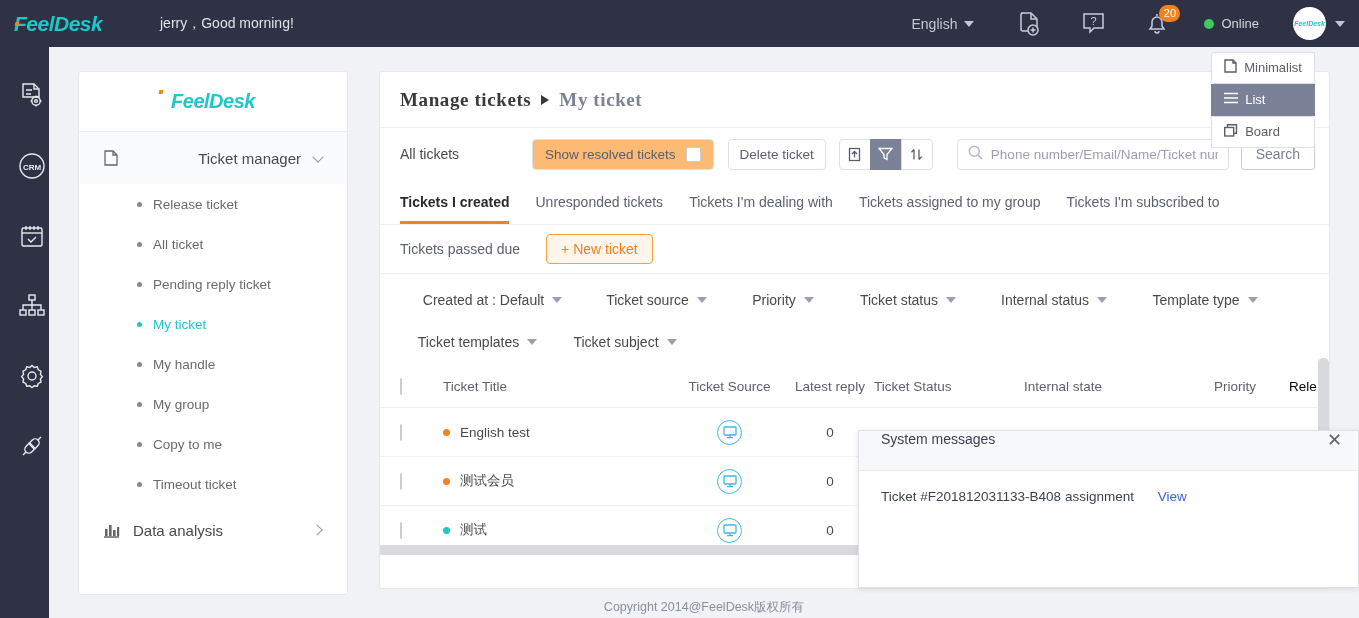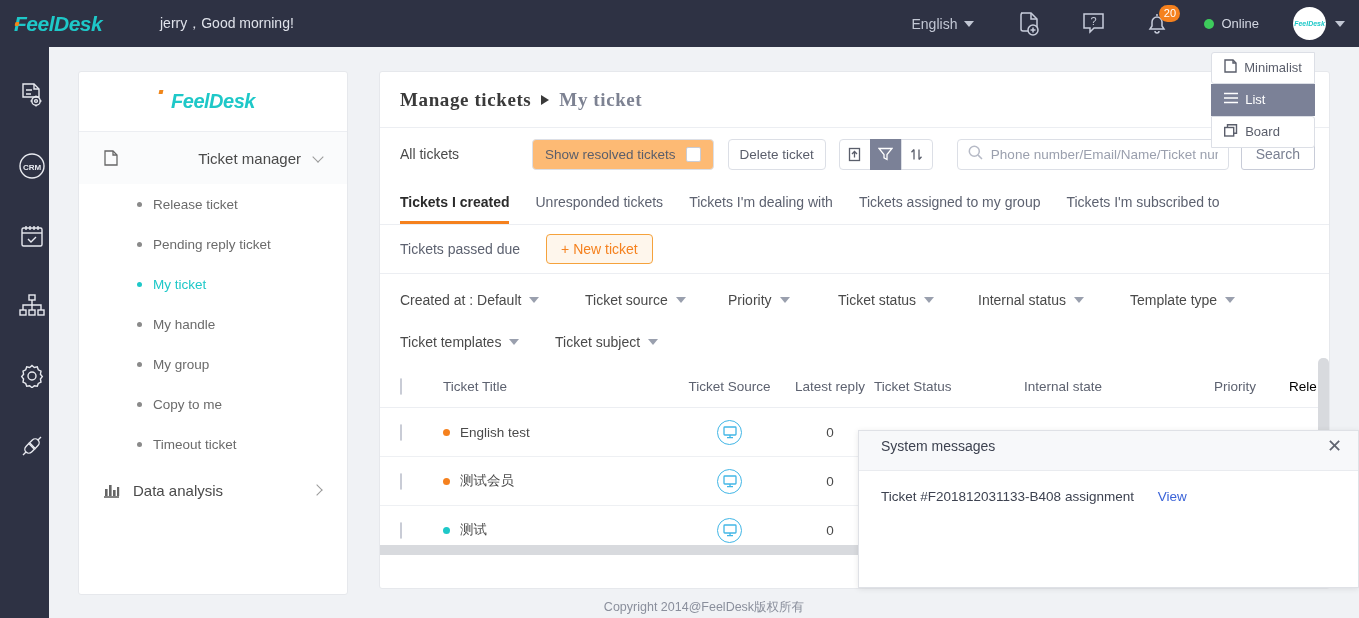--- a/index.html
+++ b/index.html
@@ -206,21 +206,21 @@
     background: #fef6ec; color: #f5811e; font-size: 14px; cursor: pointer;
   }
 
   
   .filters {
     padding: 10px 20px 0 20px; display: flex; flex-wrap: wrap; row-gap: 10px;
     border-top: 1px solid #eceef2;
   }
   .filt {
     display: flex; align-items: center; gap: 8px; font-size: 14px; color: #4a4a4a;
-    height: 32px; cursor: pointer;
+    height: 32px; cursor: pointer; justify-content: center;
   }
   .filt .tri {
     width: 0; height: 0; border-left: 5px solid transparent;
     border-right: 5px solid transparent; border-top: 6px solid #9aa0ae;
   }
 
   
   .tablewrap { position: relative; padding: 8px 0 0 0; }
   .thead {
     display: flex; align-items: center; height: 42px; padding-left: 20px;
@@ -254,21 +254,21 @@
     background: #d8dade;
   }
 
   
   .sysmsg {
     position: absolute; left: 858px; top: 430px; width: 501px; height: 158px;
     background: #fff; border: 1px solid #dfe1e6;
     box-shadow: 0 1px 6px rgba(0,0,0,0.09);
   }
   .sysmsg-head {
-    height: 40px; display: flex; align-items: center; padding: 0 16px 10px 22px;
+    height: 40px; display: flex; padding: 0 16px 10px 22px;
     background: #f7f8fa; border-bottom: 1px solid #e9ebef;
     font-size: 14px; color: #3d4250; gap: 44px;
   }
   .sysmsg-close {
     margin-left: auto; font-size: 18px; color: #606470; cursor: pointer;
     line-height: 1; font-family: "Liberation Sans", sans-serif;
   }
   .sysmsg-body { padding: 18px 22px; font-size: 13.5px; color: #3d4250; }
   .sysmsg-body .link { color: #3b63d8; margin-left: 20px; cursor: pointer; }
 
@@ -413,20 +413,24 @@
       <span class="g-label">Ticket manager</span>
       <span class="chev"></span>
     </div>
 
     <div class="sb-sub">
       <span class="bullet"></span>
       <span>Release ticket</span>
     </div>
     <div class="sb-sub">
       <span class="bullet"></span>
+      <span>All ticket</span>
+    </div>
+    <div class="sb-sub">
+      <span class="bullet"></span>
       <span>Pending reply ticket</span>
     </div>
     <div class="sb-sub current">
       <span class="bullet"></span>
       <span>My ticket</span>
     </div>
     <div class="sb-sub">
       <span class="bullet"></span>
       <span>My handle</span>
     </div>

